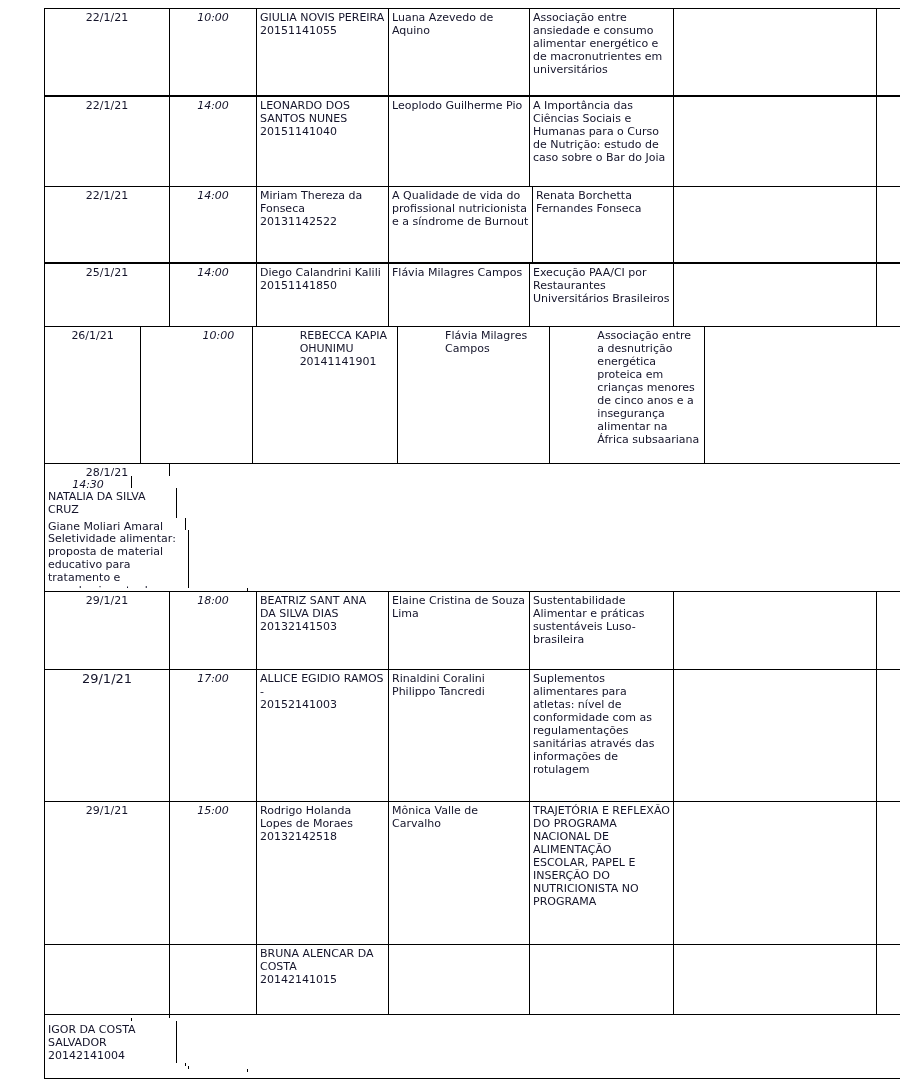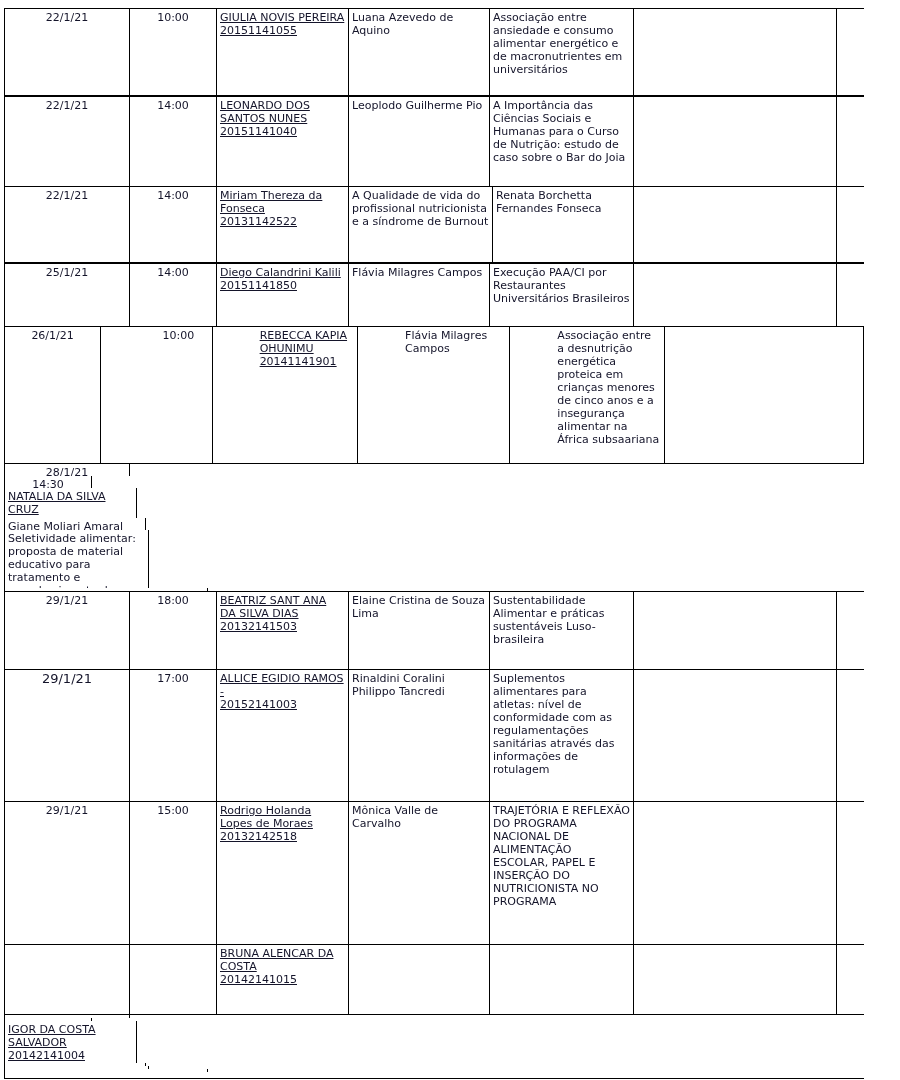--- a/index.html
+++ b/index.html
@@ -11,21 +11,21 @@
   html,body{margin:0;padding:0;}
   body{
     width:900px;height:1080px;
     background:var(--bg-color);
     font-family:"DejaVu Sans","Liberation Sans",sans-serif;
     color:var(--text-color);
     font-size:11px;
     line-height:13px;
     overflow:hidden;
   }
-  .page{padding:8px 0 0 4px;}
+  .page{padding:8px 0 0 4px;margin-left:40px;}
   .table{
     width:860px;
     border-top:1px solid var(--border-color);
     border-left:1px solid var(--border-color);
   }
   .row{
     display:flex;
     border-bottom:1px solid var(--border-color);
     overflow:hidden;
   }
@@ -44,22 +44,22 @@
   
   .row:nth-child(1),
   .row:nth-child(3){border-bottom-width:2px;}
   .cell{
     border-right:1px solid var(--border-color);
     padding:2px 3px 1px 3px;
     overflow:hidden;
     white-space:pre-line;
   }
   .c-date{width:125px;text-align:center;}
-  .c-time{width:87px;text-align:center;}
-  .c-student{width:132px;text-decoration:underline;}
+  .c-time{width:87px;text-align:center;font-style:italic;}
+  .c-student{width:132px;}
   .c-advisor{width:141px;}
   .c-title{width:144px;}
   .c-notes{width:203px;}
   
   .row:nth-child(8) .c-date{font-size:13px;}
 </style>
 </head>
 <body>
 
 <div class="page">

